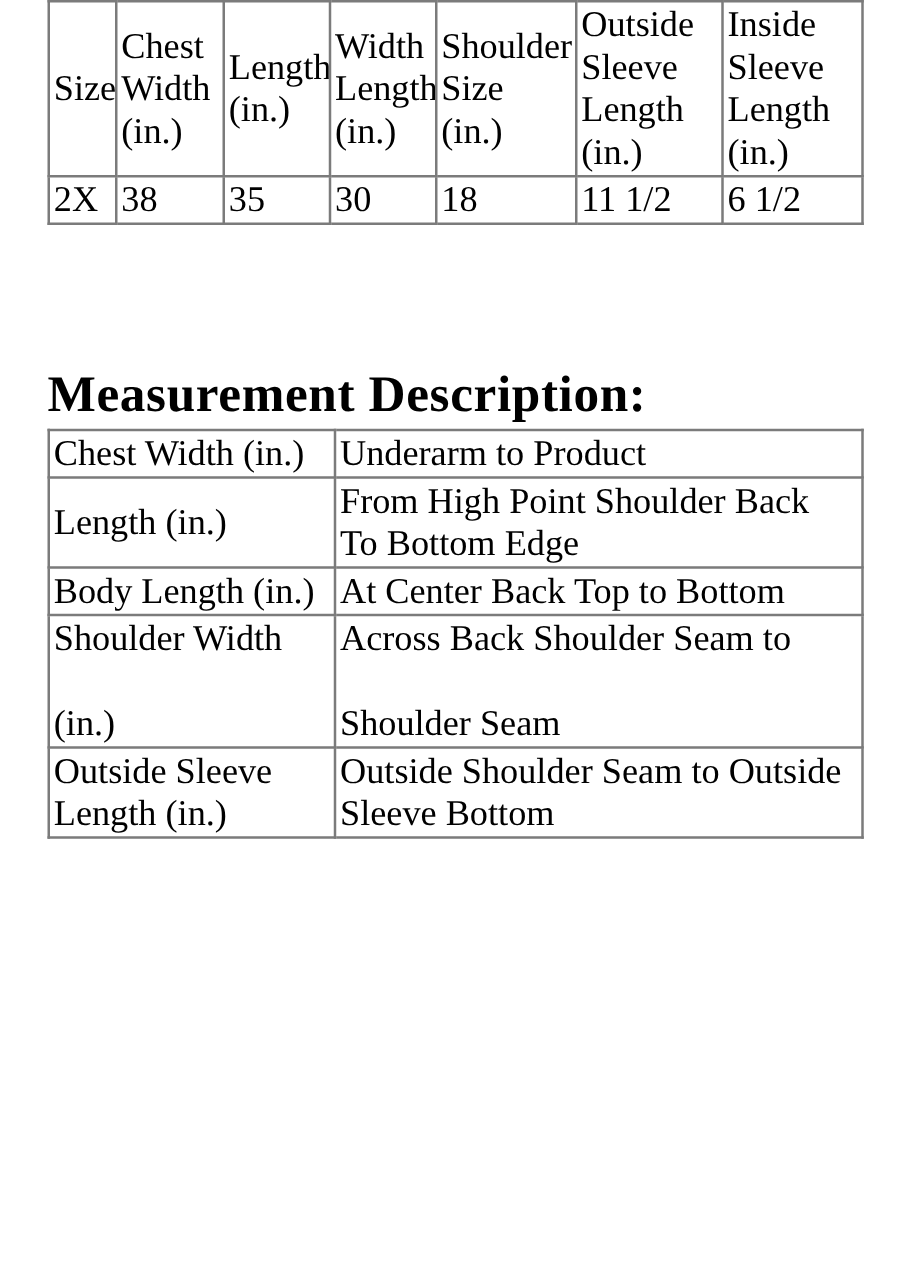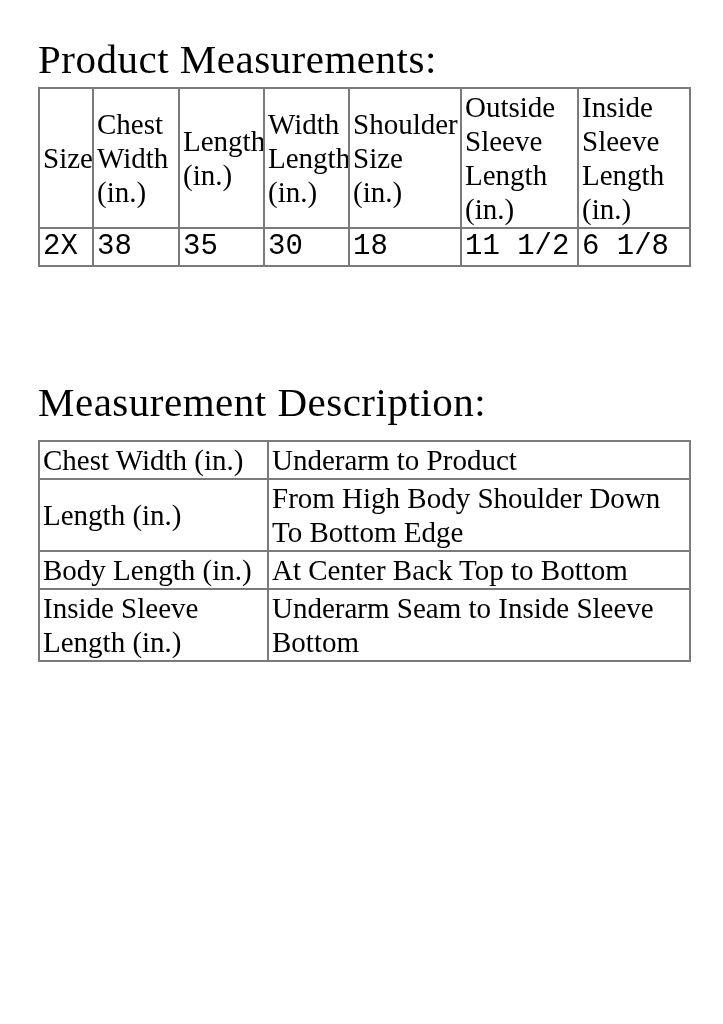--- a/index.html
+++ b/index.html
@@ -21,53 +21,52 @@
   }
   .section-title {
     font-size: 41px;
     line-height: 47px;
     font-weight: normal;
     margin: 0;
     letter-spacing: 0.5px;
     white-space: nowrap;
   }
   .title-products { margin-top: 36px; margin-bottom: 4px; }
-  .title-descriptions { margin-top: 112px; margin-bottom: 14px; }
+  .title-descriptions { margin-top: 112px; margin-bottom: 4px; font-weight: bold; }
 
   table {
     border-collapse: collapse;
     table-layout: fixed;
     width: 651px;
   }
   td, th {
     border: 2px solid #7b7b7b;
     font-size: 29px;
     line-height: 34px;
     font-weight: normal;
     text-align: left;
     vertical-align: middle;
     padding: 1px 3px;
     white-space: pre-line;
     overflow: hidden;
   }
   .measurements-table .header-row th { height: 140px; }
-  .measurements-table .data-row td { height: 36px; font-family: Liberation Mono, monospace; }
+  .measurements-table .data-row td { height: 36px; }
 
   .description-table .label-col { width: 229px; }
   .description-table .desc-col  { width: 422px; }
   .row-single td { height: 37px; }
   .row-double td { height: 70px; }
   .row-triple td { height: 103px; }
 </style>
 </head>
 <body>
 
 <div class="page">
 
-  <h1 class="section-title title-products">Product Measurements:</h1>
 
   <table class="measurements-table">
     <colgroup>
       <col style="width:54px">
         <col style="width:86px">
         <col style="width:85px">
       <col style="width:85px">
         <col style="width:112px">
         <col style="width:117px">
       <col style="width:112px">
@@ -95,48 +94,56 @@
 Length
 (in.)</th>
       </tr>
       <tr class="data-row">
         <td>2X</td>
         <td>38</td>
         <td>35</td>
         <td>30</td>
         <td>18</td>
         <td>11 1/2</td>
-        <td>6 1/8</td>
+        <td>6 1/2</td>
       </tr>
     </tbody>
   </table>
 
   <h1 class="section-title title-descriptions">Measurement Description:</h1>
 
   <table class="description-table">
     <colgroup>
       <col class="label-col">
         <col class="desc-col">
     </colgroup>
     <tbody>
       <tr class="row-single">
         <td>Chest Width (in.)</td>
         <td>Underarm to Product</td>
       </tr>
       <tr class="row-double">
         <td>Length (in.)</td>
-        <td>From High Body Shoulder Down
+        <td>From High Point Shoulder Back
 To Bottom Edge</td>
       </tr>
       <tr class="row-single">
         <td>Body Length (in.)</td>
         <td>At Center Back Top to Bottom</td>
       </tr>
+      <tr class="row-triple">
+        <td>Shoulder Width
+
+(in.)</td>
+        <td>Across Back Shoulder Seam to
+
+Shoulder Seam</td>
+      </tr>
       <tr class="row-double">
-        <td>Inside Sleeve
+        <td>Outside Sleeve
 Length (in.)</td>
-        <td>Underarm Seam to Inside Sleeve
-Bottom</td>
+        <td>Outside Shoulder Seam to Outside
+Sleeve Bottom</td>
       </tr>
     </tbody>
   </table>
 
 </div>
 
 </body></html>

